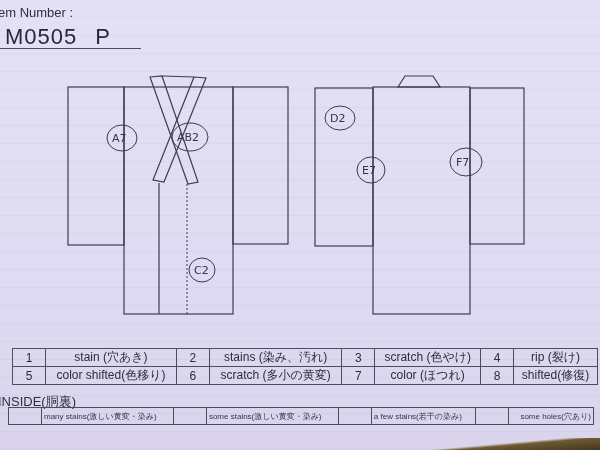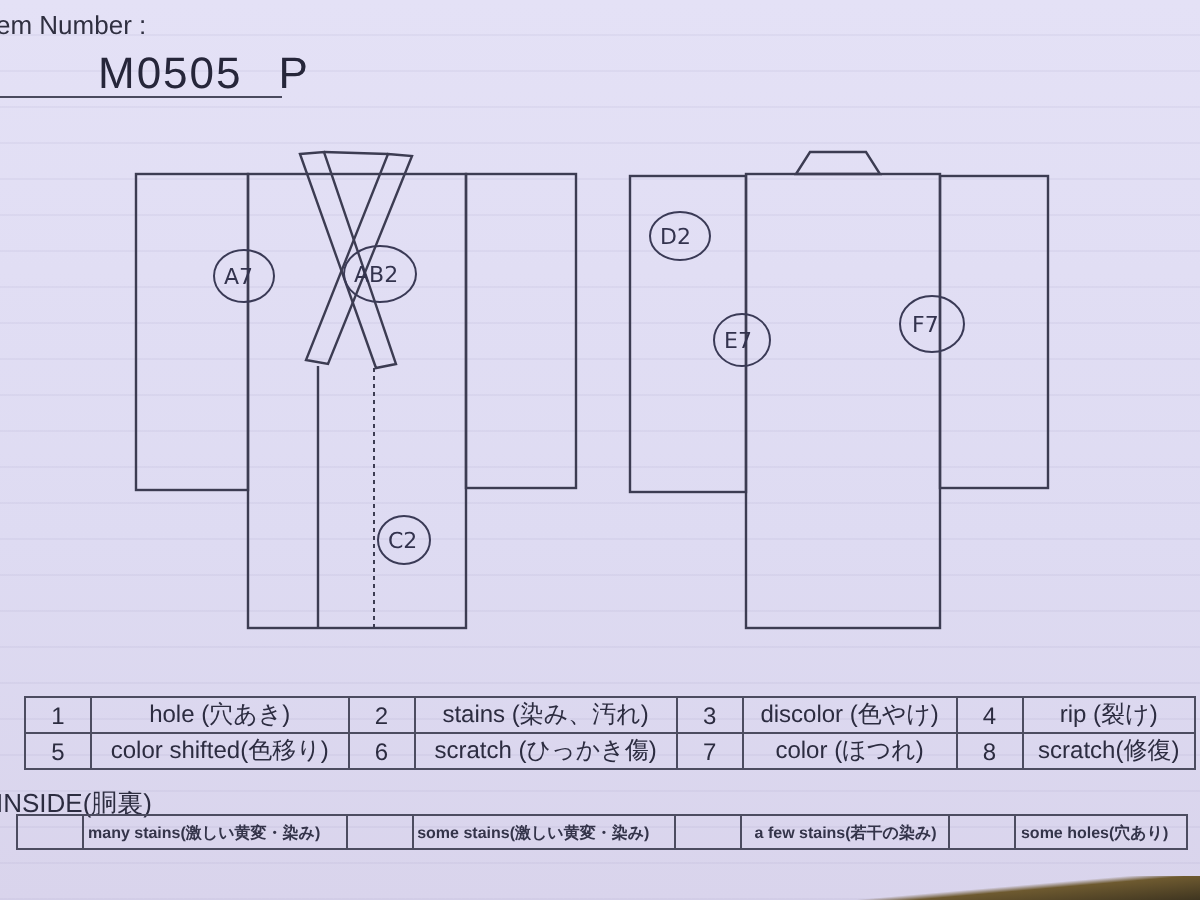--- a/index.html
+++ b/index.html
@@ -7,42 +7,42 @@
     width: 600px; height: 450px; overflow: hidden; position: relative;
     background: linear-gradient(180deg, #e4e1f6 0%, #dedbf2 60%, #d9d4ec 100%);
     font-family: "Liberation Sans", sans-serif; color: #2a2a38;
   }
   .faint-grid {
     position: absolute; inset: 0;
     background-image: repeating-linear-gradient(180deg, transparent 0 17px, rgba(150,145,185,0.10) 17px 18px);
     pointer-events: none;
   }
   .item-label { position: absolute; left: -2px; top: 5px; font-size: 13px; color: #2f2f40; }
-  .item-number { position: absolute; left: 5px; top: 24px; font-size: 22px; letter-spacing: 1px; color: #26263a; margin-left: 44px; }
+  .item-number { position: absolute; left: 5px; top: 24px; font-size: 22px; letter-spacing: 1px; color: #26263a; }
   .item-number .suffix { margin-left: 18px; }
   .item-underline { position: absolute; left: 0; top: 48px; width: 141px; height: 1px; background: #4a4a5e; }
 
   svg.diagram { position: absolute; left: 0; top: 0; }
   .line { stroke: #3c3c52; stroke-width: 1.2; fill: none; }
   .dashed { stroke: #3c3c52; stroke-width: 1; stroke-dasharray: 2 2; fill: none; }
   .mark { stroke: #3a3a56; stroke-width: 1; fill: none; }
   .mark-text { font-family: "DejaVu Sans", sans-serif; font-size: 11px; fill: #33334e; }
 
   table.legend {
     position: absolute; left: 12px; top: 348px; width: 586px;
     border-collapse: collapse; font-size: 12px; color: #2c2c40;
   }
   table.legend td { border: 1px solid #4c4c60; height: 16px; padding: 0 3px; text-align: center; white-space: nowrap; }
   table.legend td.num { width: 26px; }
   .inside-title { position: absolute; left: -2px; top: 393px; font-size: 13px; color: #2c2c40; }
   table.inside {
     position: absolute; left: 8px; top: 407px; width: 586px;
     border-collapse: collapse; font-size: 8px; color: #34344a;
   }
-  table.inside td { border: 1px solid #4c4c60; height: 16px; padding: 0 2px; white-space: nowrap; font-weight: bold; }
+  table.inside td { border: 1px solid #4c4c60; height: 16px; padding: 0 2px; white-space: nowrap; }
   table.inside td.box { width: 28px; }
   .desk {
     position: absolute; right: 0; bottom: 0; width: 180px; height: 12px;
     background: linear-gradient(175deg, transparent 45%, #6e5a30 55%, #3f3520 100%);
   }
 </style>
 </head>
 <body>
 
 <div class="faint-grid"></div>
@@ -97,50 +97,50 @@
   <g>
     <ellipse class="mark" cx="466" cy="162" rx="16" ry="14"></ellipse>
     <text class="mark-text" x="456" y="166">F7</text>
   </g>
 </svg>
 
 <table class="legend">
   <tbody>
       <tr>
     <td class="num">1</td>
-    <td>hole (穴あき)</td>
+    <td>stain (穴あき)</td>
     <td class="num">2</td>
     <td>stains (染み、汚れ)</td>
     <td class="num">3</td>
-    <td>discolor (色やけ)</td>
+    <td>scratch (色やけ)</td>
     <td class="num">4</td>
     <td>rip (裂け)</td>
   </tr>
   <tr>
     <td class="num">5</td>
     <td>color shifted(色移り)</td>
     <td class="num">6</td>
-    <td>scratch (ひっかき傷)</td>
+    <td>scratch (多小の黄変)</td>
     <td class="num">7</td>
     <td>color (ほつれ)</td>
     <td class="num">8</td>
-    <td>scratch(修復)</td>
+    <td>shifted(修復)</td>
   </tr>
 </tbody>
   </table>
 
 <div class="inside-title">INSIDE(胴裏)</div>
 <table class="inside">
   <tbody>
       <tr>
     <td class="box"></td>
     <td>many stains(激しい黄変・染み)</td>
     <td class="box"></td>
     <td>some stains(激しい黄変・染み)</td>
     <td class="box"></td>
-    <td style="text-align:center">a few stains(若干の染み)</td>
+    <td style="">a few stains(若干の染み)</td>
     <td class="box"></td>
-    <td style="text-align:left">some holes(穴あり)</td>
+    <td style="text-align:right">some holes(穴あり)</td>
   </tr>
 </tbody>
   </table>
 
 <div class="desk"></div>
 
 </body></html>

